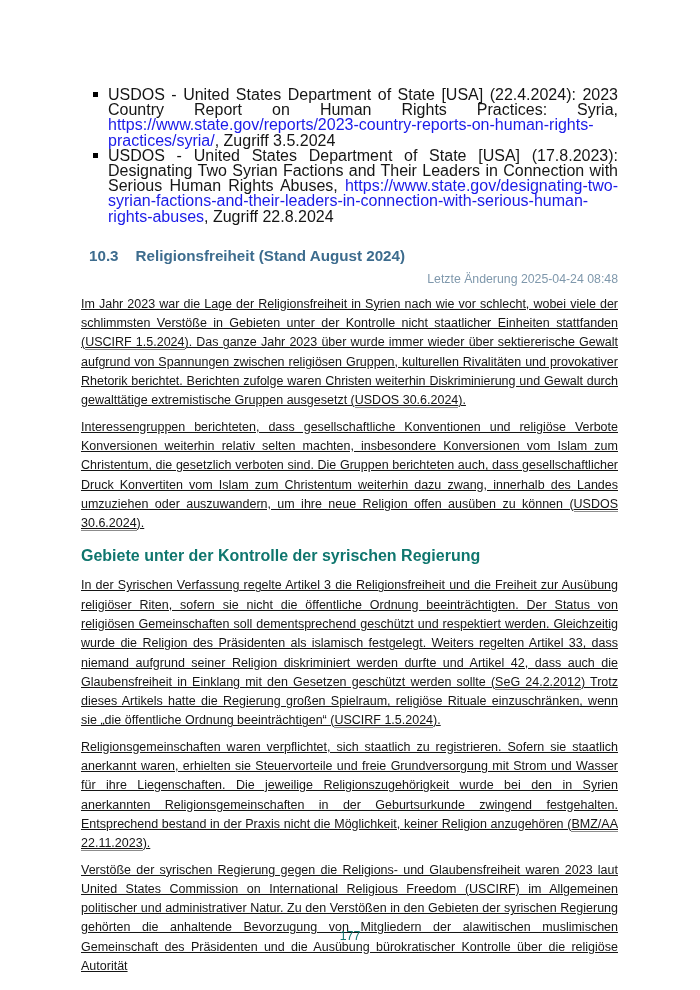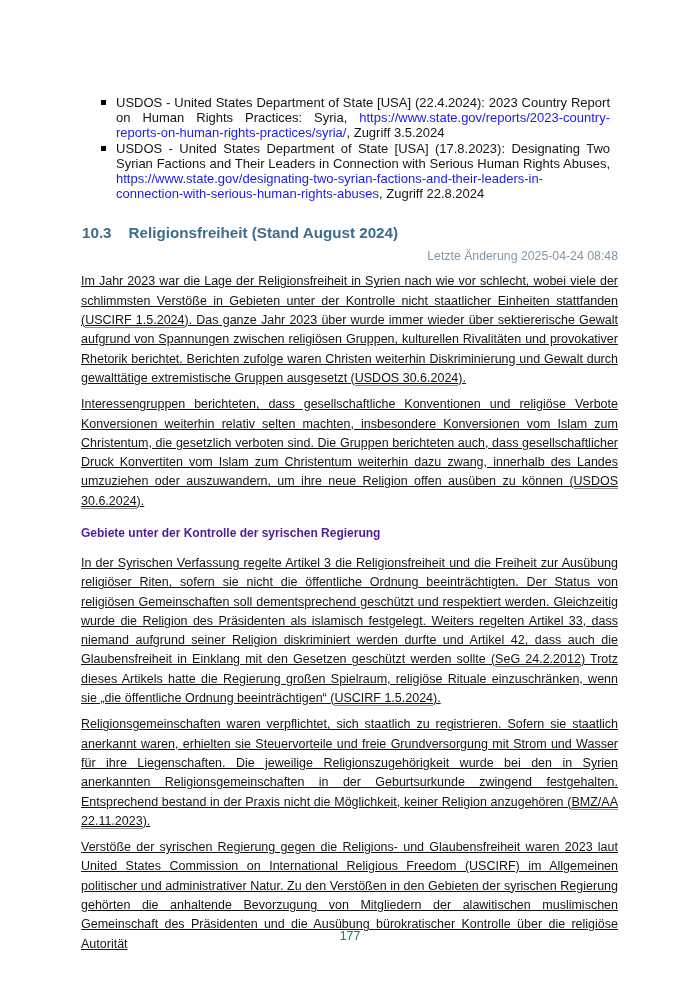--- a/index.html
+++ b/index.html
@@ -15,24 +15,24 @@
   }
   .content {
     position: absolute;
     left: 81px;
     top: 0;
     width: 537px;
     padding-top: 87px;
   }
   
   ul.source-list {
-    margin: 8px;
+    margin: 0;
     padding: 0;
     list-style: none;
-    font-size: 13px;
+    font-size: 16px;
     line-height: 15.2px;
     text-align: justify;
   }
   ul.source-list li {
     position: relative;
     padding-left: 27px;
   }
   ul.source-list li .bullet {
     position: absolute;
     left: 12px;
@@ -40,21 +40,21 @@
     width: 5px;
     height: 5px;
     background: #000000;
   }
   a.url {
     text-decoration: none;
     cursor: pointer;
   }
   
   h2.section-heading {
-    margin: 22px 0 0 1px;
+    margin: 22px 0 0 8px;
     font-size: 15.2px;
     line-height: 20px;
     font-weight: bold;
   }
   h2.section-heading .sec-title { margin-left: 17px; }
   .last-change {
     margin-top: 5px;
     font-size: 12.3px;
     line-height: 16px;
     text-align: right;
@@ -63,24 +63,24 @@
   .body-flow p.para {
     margin: 7px 0 0 0;
     font-size: 12.5px;
     line-height: 19.3px;
     text-align: justify;
     text-decoration: underline;
   }
   .body-flow p.para.first { margin-top: 8px; }
   .body-flow h3.subheading {
     margin: 13px 0 11px 0;
-    font-size: 12px;
+    font-size: 16px;
     line-height: 19px;
     font-weight: bold;
-    color: #4c1d95;
+    color: #0f766e;
   }
   a.cite {
     color: inherit;
     text-decoration: none;
     border-bottom: 1px solid #8c8c8c;
     cursor: pointer;
   }
   .page-number {
     position: absolute;
     left: 0;

